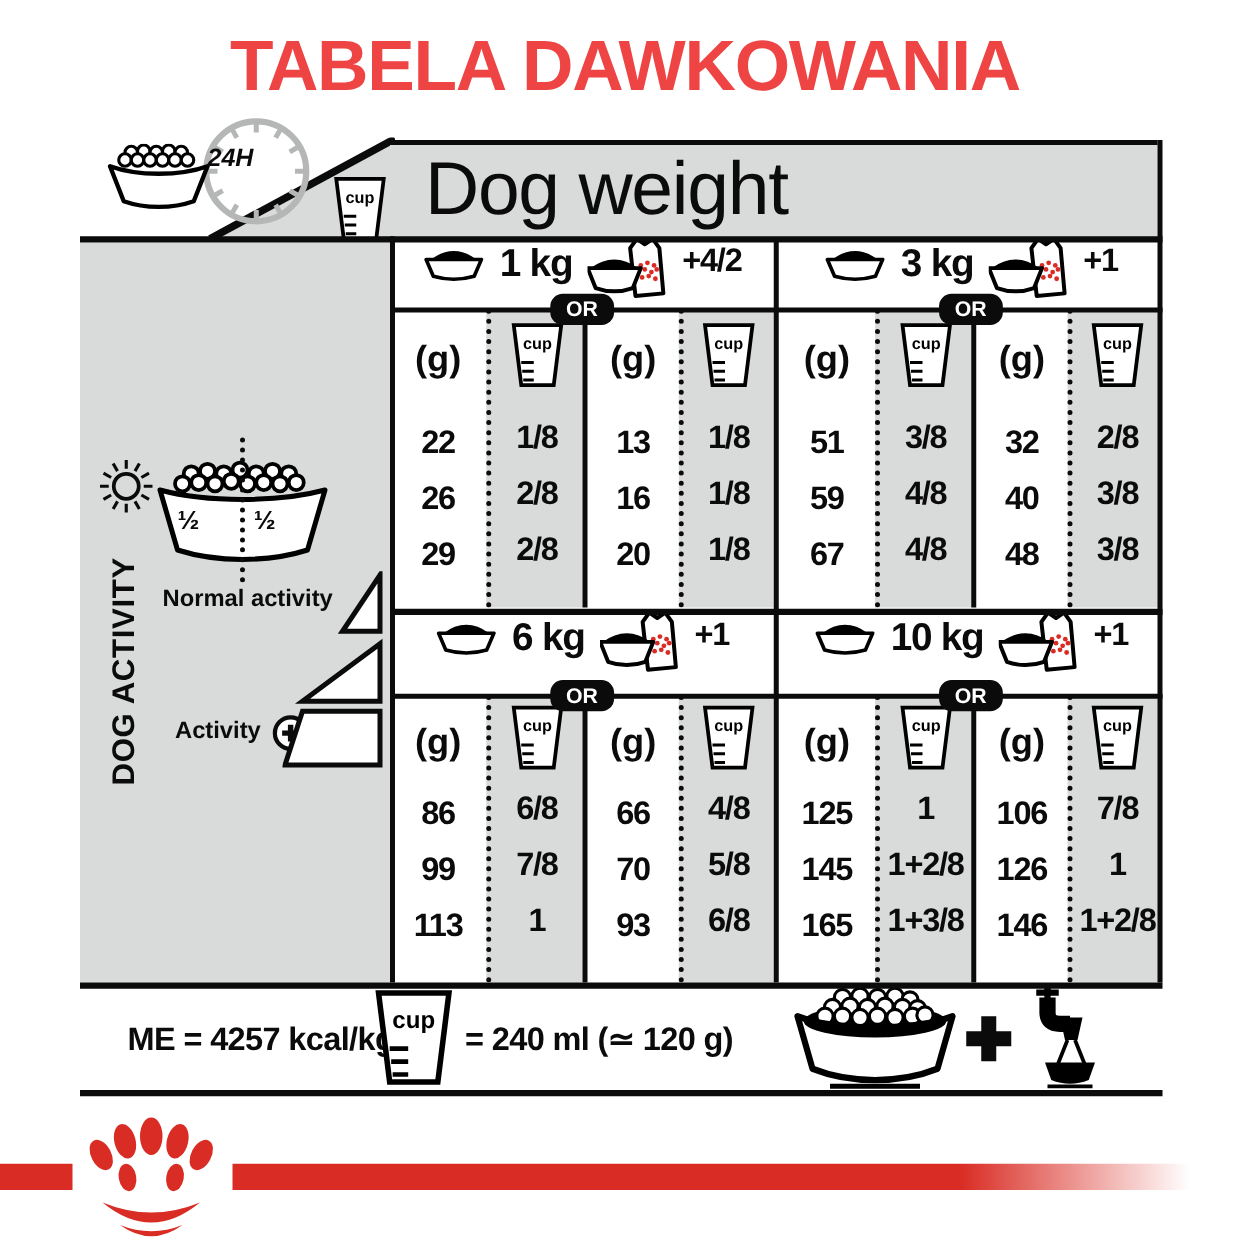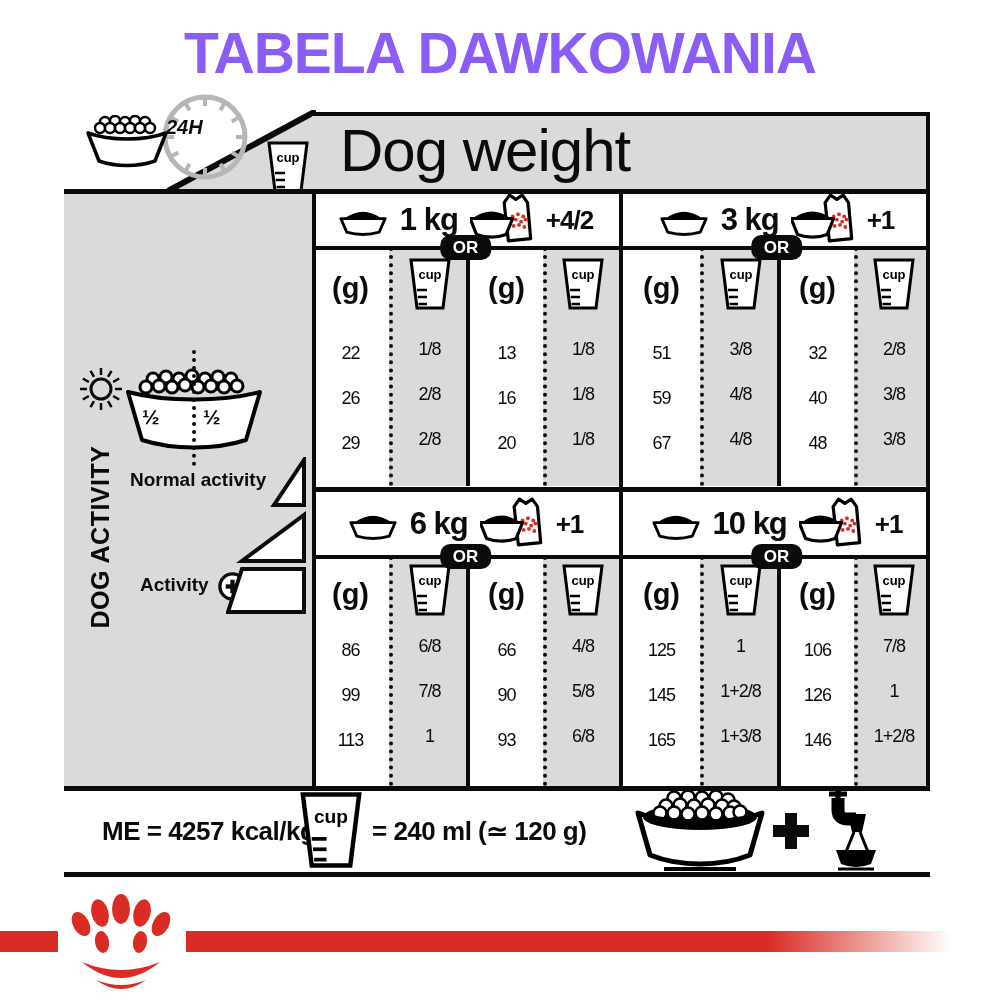--- a/index.html
+++ b/index.html
@@ -1,21 +1,21 @@
 <!DOCTYPE html>
 <html><head>
 <meta charset="utf-8">
 <style>
   html,body{margin:0;padding:0;background:#fff;}
   #page{position:relative;width:1000px;height:1000px;background:#fff;overflow:hidden;
         font-family:"Liberation Sans",sans-serif;color:#0b0b0b;}
   .abs{position:absolute;}
   .line{position:absolute;background:#0b0b0b;z-index:4;}
   #title{left:0;top:20px;width:1000px;text-align:center;font-size:57px;font-weight:bold;
-         color:#8b5cf6;letter-spacing:-1px;}
+         color:#ef4444;letter-spacing:-1px;}
   
   #dwbar{left:312px;top:112px;width:614px;height:78px;background:#d9dada;border-top:4px solid #0b0b0b;box-sizing:border-box;}
   #dwtext{left:340px;top:116px;font-size:60px;font-weight:normal;letter-spacing:-1px;}
   #wedge{left:158px;top:110px;width:158px;height:82px;}
   #h24{left:166px;top:116px;font-size:20px;font-weight:bold;z-index:3;font-style:italic;}
   #clock{left:158px;top:90px;width:94px;height:94px;z-index:1;}
   #bowl24{left:82px;top:115px;width:90px;height:54px;z-index:2;}
   #cupwedge{left:264px;top:140px;width:48px;height:54px;z-index:3;}
   
   #sidebar{left:64px;top:194px;width:248px;height:592px;background:#d9dada;}
@@ -24,36 +24,36 @@
   #dotline{left:192px;top:350px;height:116px;border-left:4px dotted #0b0b0b;}
   .half{font-size:21px;font-weight:bold;z-index:2;}
   #moon{left:264px;top:370px;width:36px;height:40px;}
   #dogact{left:100px;top:537px;transform:translate(-50%,-50%) rotate(-90deg);font-size:25px;
           font-weight:bold;white-space:nowrap;letter-spacing:0.5px;}
   .sidelabel{font-size:19px;font-weight:bold;}
   #pluscirc{left:217px;top:571px;width:31px;height:31px;}
   #ramps{left:226px;top:457px;width:82px;height:158px;}
   
   .q{position:absolute;width:307px;}
-  .q-header{position:relative;height:54px;display:flex;align-items:center;justify-content:center;gap:12px;}
+  .q-header{position:relative;height:54px;display:flex;align-items:flex-start;justify-content:center;gap:12px;}
   .qh-bot{height:64px;}
   .q-weight{font-size:31px;font-weight:bold;letter-spacing:-1px;}
   .q-extra{font-size:26px;font-weight:bold;letter-spacing:-1px;}
   .or-badge{position:absolute;left:50%;bottom:-13px;transform:translateX(-50%);background:#0b0b0b;
             color:#fff;font-size:17px;font-weight:bold;padding:4px 13px;border-radius:10px;z-index:6;line-height:1;}
   .q-body{position:absolute;left:0;width:307px;}
   .qb-top{top:54px;height:239px;}
   .qb-bot{top:64px;height:230px;}
   .col{position:absolute;top:0;bottom:0;width:77px;text-align:center;box-sizing:border-box;}
   .cc{background:#d9dada;border-left:4px dotted #0b0b0b;}
   .c2{border-left:4px solid #0b0b0b;}
   .col-head{height:74px;display:flex;align-items:center;justify-content:center;}
   .qb-bot .col-head{height:68px;}
   .g-label{font-size:29px;font-weight:bold;padding-top:4px;}
-  .cell{height:45px;line-height:45px;font-size:18px;font-weight:normal;letter-spacing:-1px;}
+  .cell{height:45px;line-height:45px;font-size:26px;font-weight:bold;letter-spacing:-1px;}
   .qb-top .c1{margin-top:6px;}
   .icon-slot{display:inline-block;}
   .icon-slot svg{display:block;width:100%;height:100%;}
   .bowl-slot{width:50px;height:33px;}
   .pouch-slot{width:64px;height:51px;margin-top:-4px;}
   .cup-slot{width:44px;height:54px;}
   
   .ftext{font-size:26px;font-weight:bold;letter-spacing:-0.5px;}
   #cupfoot{left:296px;top:790px;width:70px;height:80px;}
   #fbowl{left:630px;top:789px;width:140px;height:84px;}
@@ -396,21 +396,21 @@
               </svg>
             </span>
           </div>
         <div class="cell c1">6/8</div>
         <div class="cell">7/8</div>
         <div class="cell">1</div>
       </div>
       <div class="col c2" style="left:154px;">
         <div class="col-head g-label">(g)</div>
         <div class="cell c1">66</div>
-        <div class="cell">90</div>
+        <div class="cell">70</div>
         <div class="cell">93</div>
       </div>
       <div class="col cc" style="left:231px;width:76px;">
         <div class="col-head">
             <span class="icon-slot cup-slot">
               <svg viewBox="0 0 44 54">
                 <polygon points="3,3 41,3 35,51 9,51" fill="#fff" stroke="#000" stroke-width="3"></polygon>
                 <text x="22" y="22" text-anchor="middle" font-family="Liberation Sans,sans-serif" font-size="13" font-weight="bold" fill="#000">cup</text>
                 <line x1="9" y1="33" x2="19" y2="33" stroke="#000" stroke-width="2.5"></line>
                 <line x1="9.8" y1="40" x2="19" y2="40" stroke="#000" stroke-width="2.5"></line>

